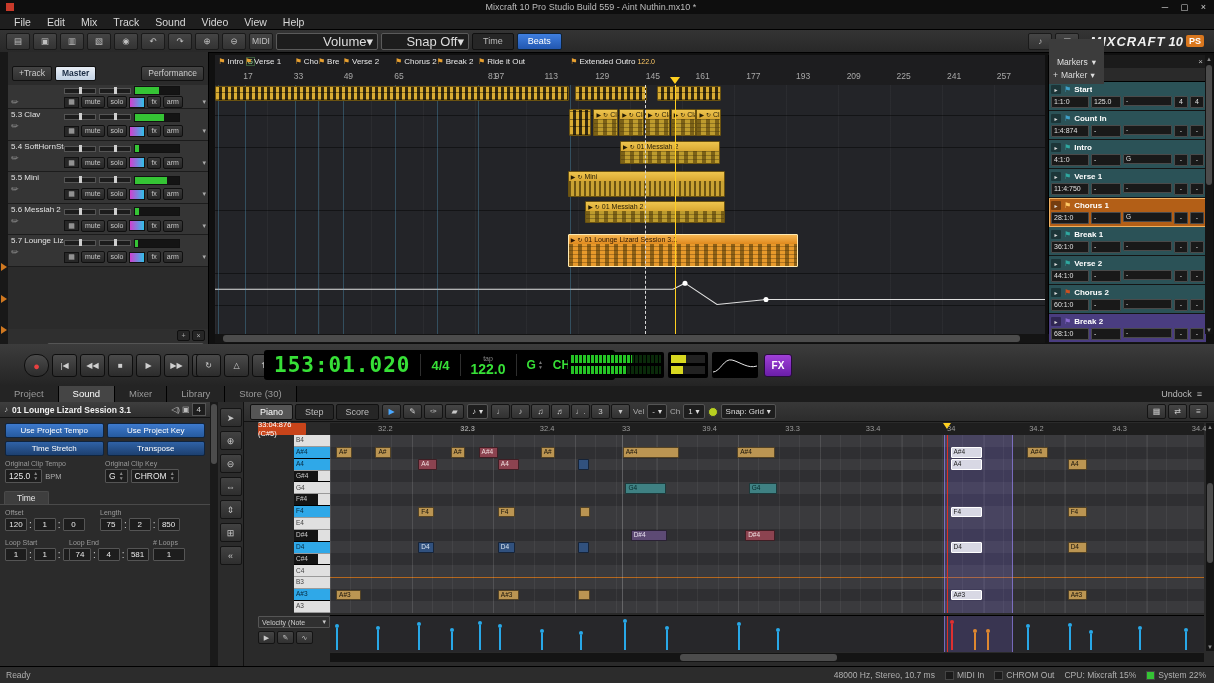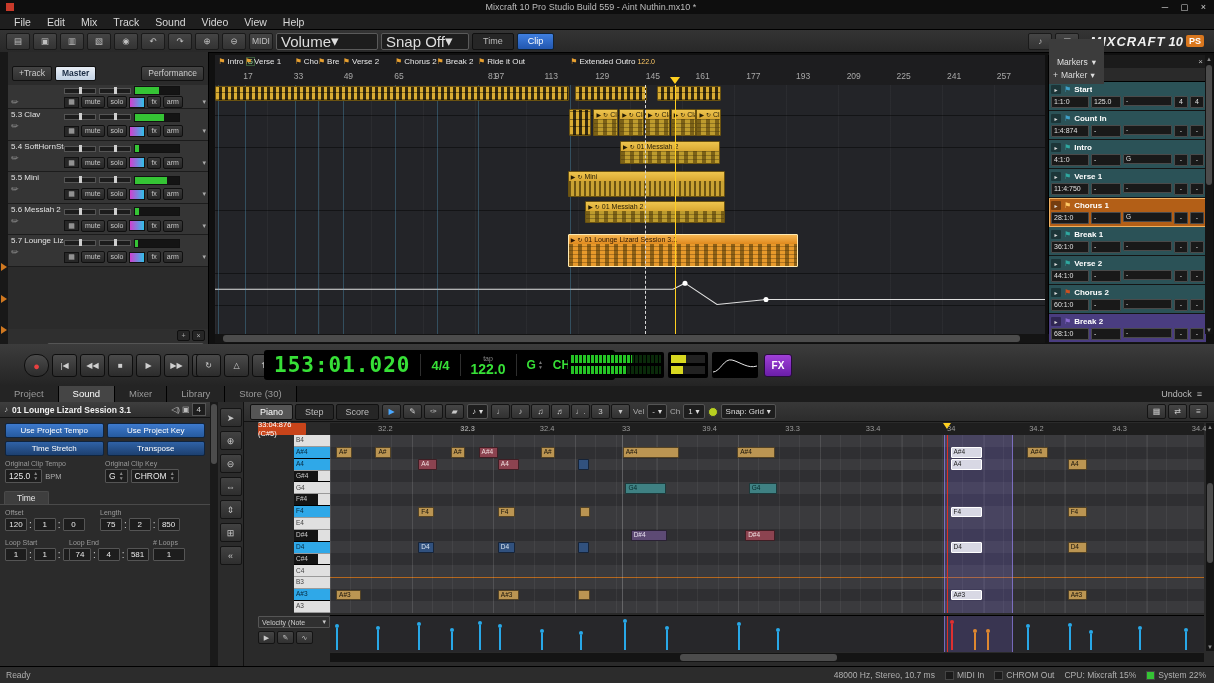--- a/index.html
+++ b/index.html
@@ -16,21 +16,21 @@
   .menubar{position:absolute;left:0;top:14px;width:1214px;height:16px;background:#1e1e1e;
     border-bottom:1px solid #000;display:flex;align-items:center;padding-left:6px;box-sizing:border-box}
   .menu-item{padding:0 8px;font-size:10.5px;color:#d8d8d8}
   
   .toolbar{position:absolute;left:0;top:30px;width:1214px;height:23px;
     background:linear-gradient(#343434,#282828);border-bottom:1px solid #000;
     display:flex;align-items:center;gap:3px;padding:0 6px;box-sizing:border-box}
   .tb-icon{min-width:18px;height:15px;background:linear-gradient(#454545,#333);border:1px solid #1a1a1a;
     color:#c0c0c0;font-size:8.5px;display:flex;align-items:center;justify-content:center;border-radius:2px;padding:0 2px}
   .tb-select{width:92px;height:15px;background:#1d1d1d;border:1px solid #5a5a5a;display:flex;
-    align-items:center;justify-content:flex-start;padding:0 4px;font-size:15px;color:#ddd;border-radius:2px}
+    align-items:center;justify-content:flex-end;padding:0 4px;font-size:13px;color:#ddd;border-radius:2px}
   .tb-toggle{height:15px;padding:0 10px;display:flex;align-items:center;background:#262626;
     border:1px solid #101010;font-size:9px;color:#bbb;border-radius:2px}
   .tb-toggle.active{background:linear-gradient(#3f7fe0,#2257b0);color:#fff;border-color:#123}
   .tb-logo{margin-left:auto;display:flex;align-items:center;gap:3px;margin-right:4px}
   .logo-brand{font-style:italic;font-weight:bold;color:#f0f0f0;font-size:13px;letter-spacing:1px}
   .logo-num{font-style:italic;font-weight:bold;color:#f0f0f0;font-size:13px}
   .logo-badge{background:#d9771e;color:#fff;font-weight:bold;font-size:9px;padding:1px 3px;border-radius:2px}
   
   .edge-strip{position:absolute;left:0;top:52px;width:8px;height:292px;background:#181818}
   .edge-tri{position:absolute;width:0;height:0;border-top:4px solid transparent;
@@ -303,21 +303,21 @@
     </div>
   <div class="tb-select">
     <span>Volume</span>
     <span>▾</span>
   </div>
   <div class="tb-select" style="width:78px">
     <span>Snap Off</span>
     <span>▾</span>
   </div>
   <div class="tb-toggle">Time</div>
-  <div class="tb-toggle active">Clip</div>
+  <div class="tb-toggle active">Beats</div>
   <div class="tb-logo">
     <div id="tb-right-icons" style="display:flex;gap:3px;margin-right:8px">
         <div class="tb-icon">♪</div>
         <div class="tb-icon">▥</div>
       </div>
     <span class="logo-brand">MIXCRAFT</span>
     <span class="logo-num">10</span>
     <span class="logo-badge">PS</span>
   </div>
 </div>

